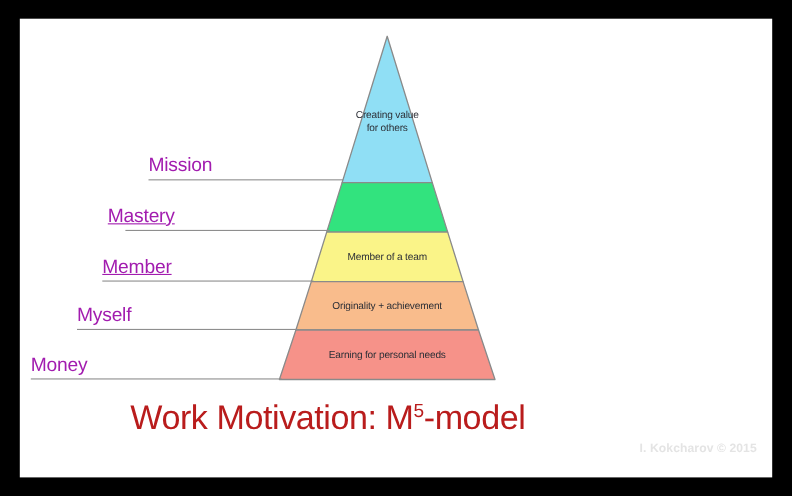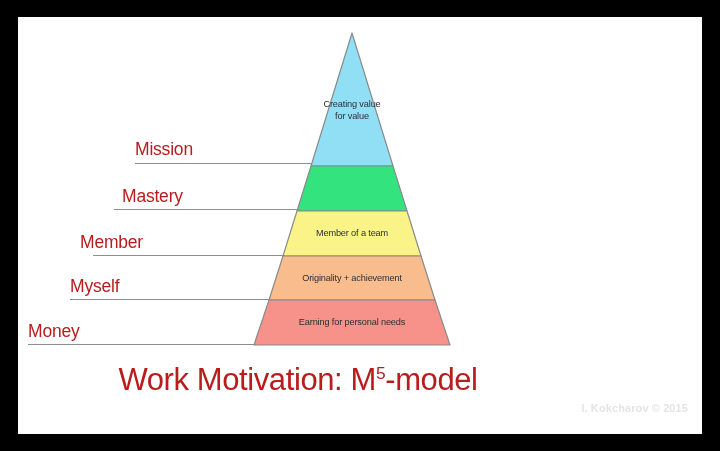--- a/index.html
+++ b/index.html
@@ -57,21 +57,21 @@
     line-height: 12.4px;
     letter-spacing: -0.15px;
     white-space: nowrap;
     pointer-events: none;
   }
   .band-caption.two-line { line-height: 12.2px; }
 
   
   .tier-label {
     position: absolute;
-    color: #b91c1c;
+    color: #a21caf;
     font-family: "Liberation Sans", sans-serif;
     font-size: 17.5px;
     line-height: 19px;
     letter-spacing: -0.2px;
     white-space: nowrap;
   }
 
   
   .leader-line {
     position: absolute;
@@ -129,43 +129,43 @@
 
         <polygon points="279,194 389,194 403,239 265,239" fill="#FAF488" stroke="#8a8a8a" stroke-width="1.2" stroke-linejoin="round"></polygon>
 
         <polygon points="265,239 403,239 417,283 251,283" fill="#F9BC8C" stroke="#8a8a8a" stroke-width="1.2" stroke-linejoin="round"></polygon>
 
         <polygon points="251,283 417,283 432,328 236,328" fill="#F69289" stroke="#8a8a8a" stroke-width="1.2" stroke-linejoin="round"></polygon>
       </svg>
 
       <div class="band-caption two-line" style="left:254px; top:81px; width:160px;">
         <div>Creating value</div>
-        <div>for value</div>
+        <div>for others</div>
       </div>
 
 
       <div class="band-caption" style="left:254px; top:210px; width:160px;">
         <div>Member of a team</div>
       </div>
 
       <div class="band-caption" style="left:244px; top:255px; width:180px;">
         <div>Originality + achievement</div>
       </div>
 
       <div class="band-caption" style="left:244px; top:299px; width:180px;">
         <div>Earning for personal needs</div>
       </div>
 
       <div class="tier-label" style="left:117px; top:123px;">Mission</div>
       <div class="leader-line" style="left:117px; top:146px; width:177px;"></div>
 
-      <div class="tier-label" style="left:104px; top:170px;">Mastery</div>
+      <div class="tier-label" style="left:80px; top:170px;text-decoration:underline;">Mastery</div>
       <div class="leader-line" style="left:96px; top:192px; width:186px;"></div>
 
-      <div class="tier-label" style="left:62px; top:216px;">Member</div>
+      <div class="tier-label" style="left:75px; top:216px;text-decoration:underline;">Member</div>
       <div class="leader-line" style="left:75px; top:238px; width:192px;"></div>
 
       <div class="tier-label" style="left:52px; top:260px;">Myself</div>
       <div class="leader-line" style="left:52px; top:282px; width:201px;"></div>
 
       <div class="tier-label" style="left:10px; top:305px;">Money</div>
       <div class="leader-line" style="left:10px; top:327px; width:228px;"></div>
 
     </div>
 

